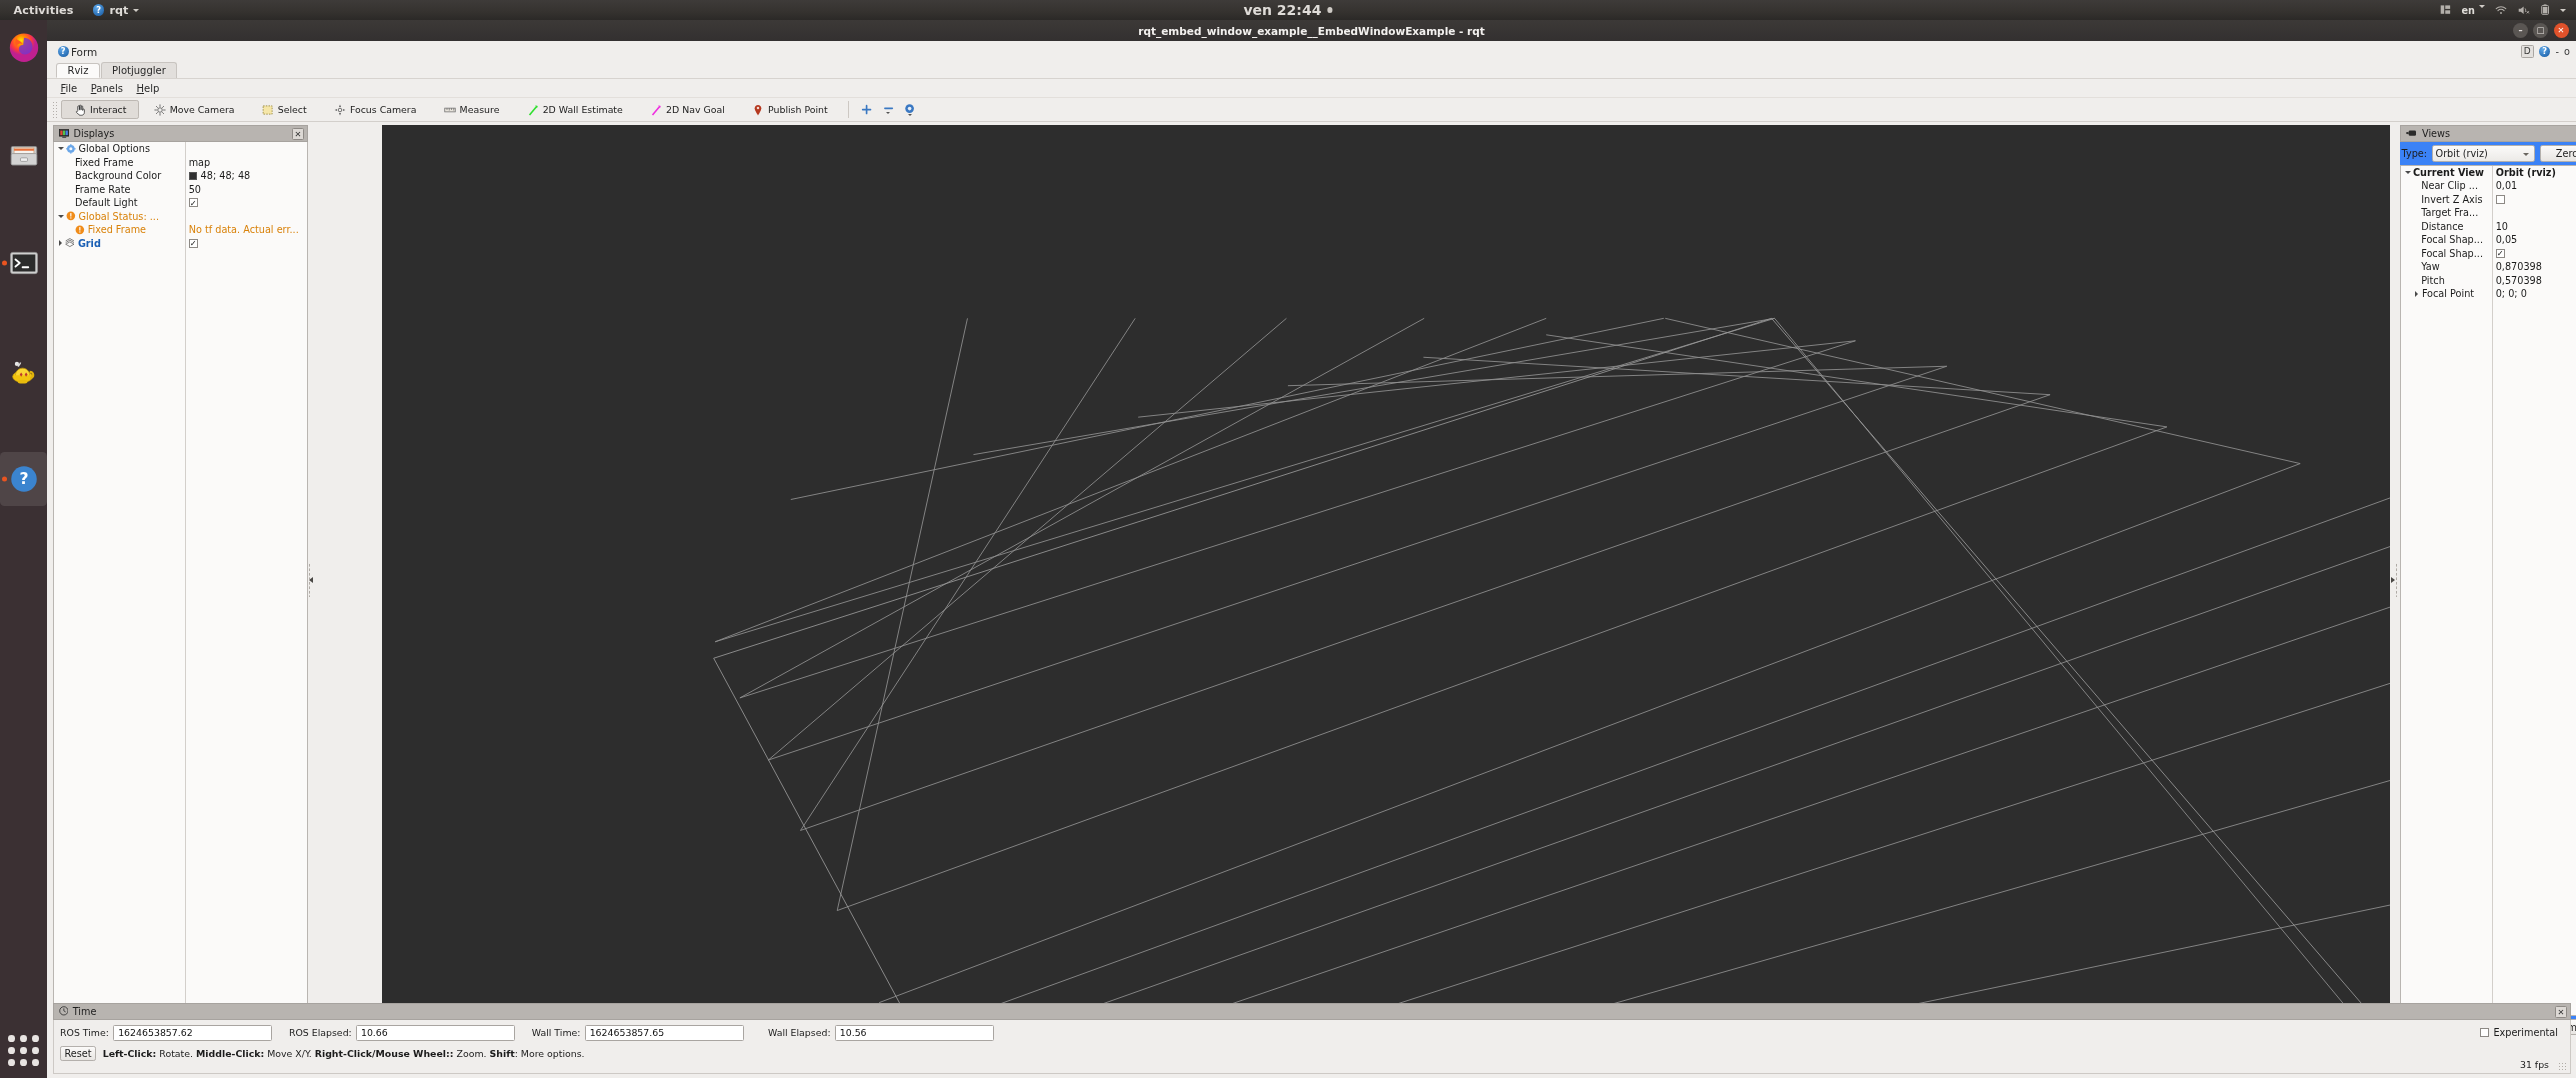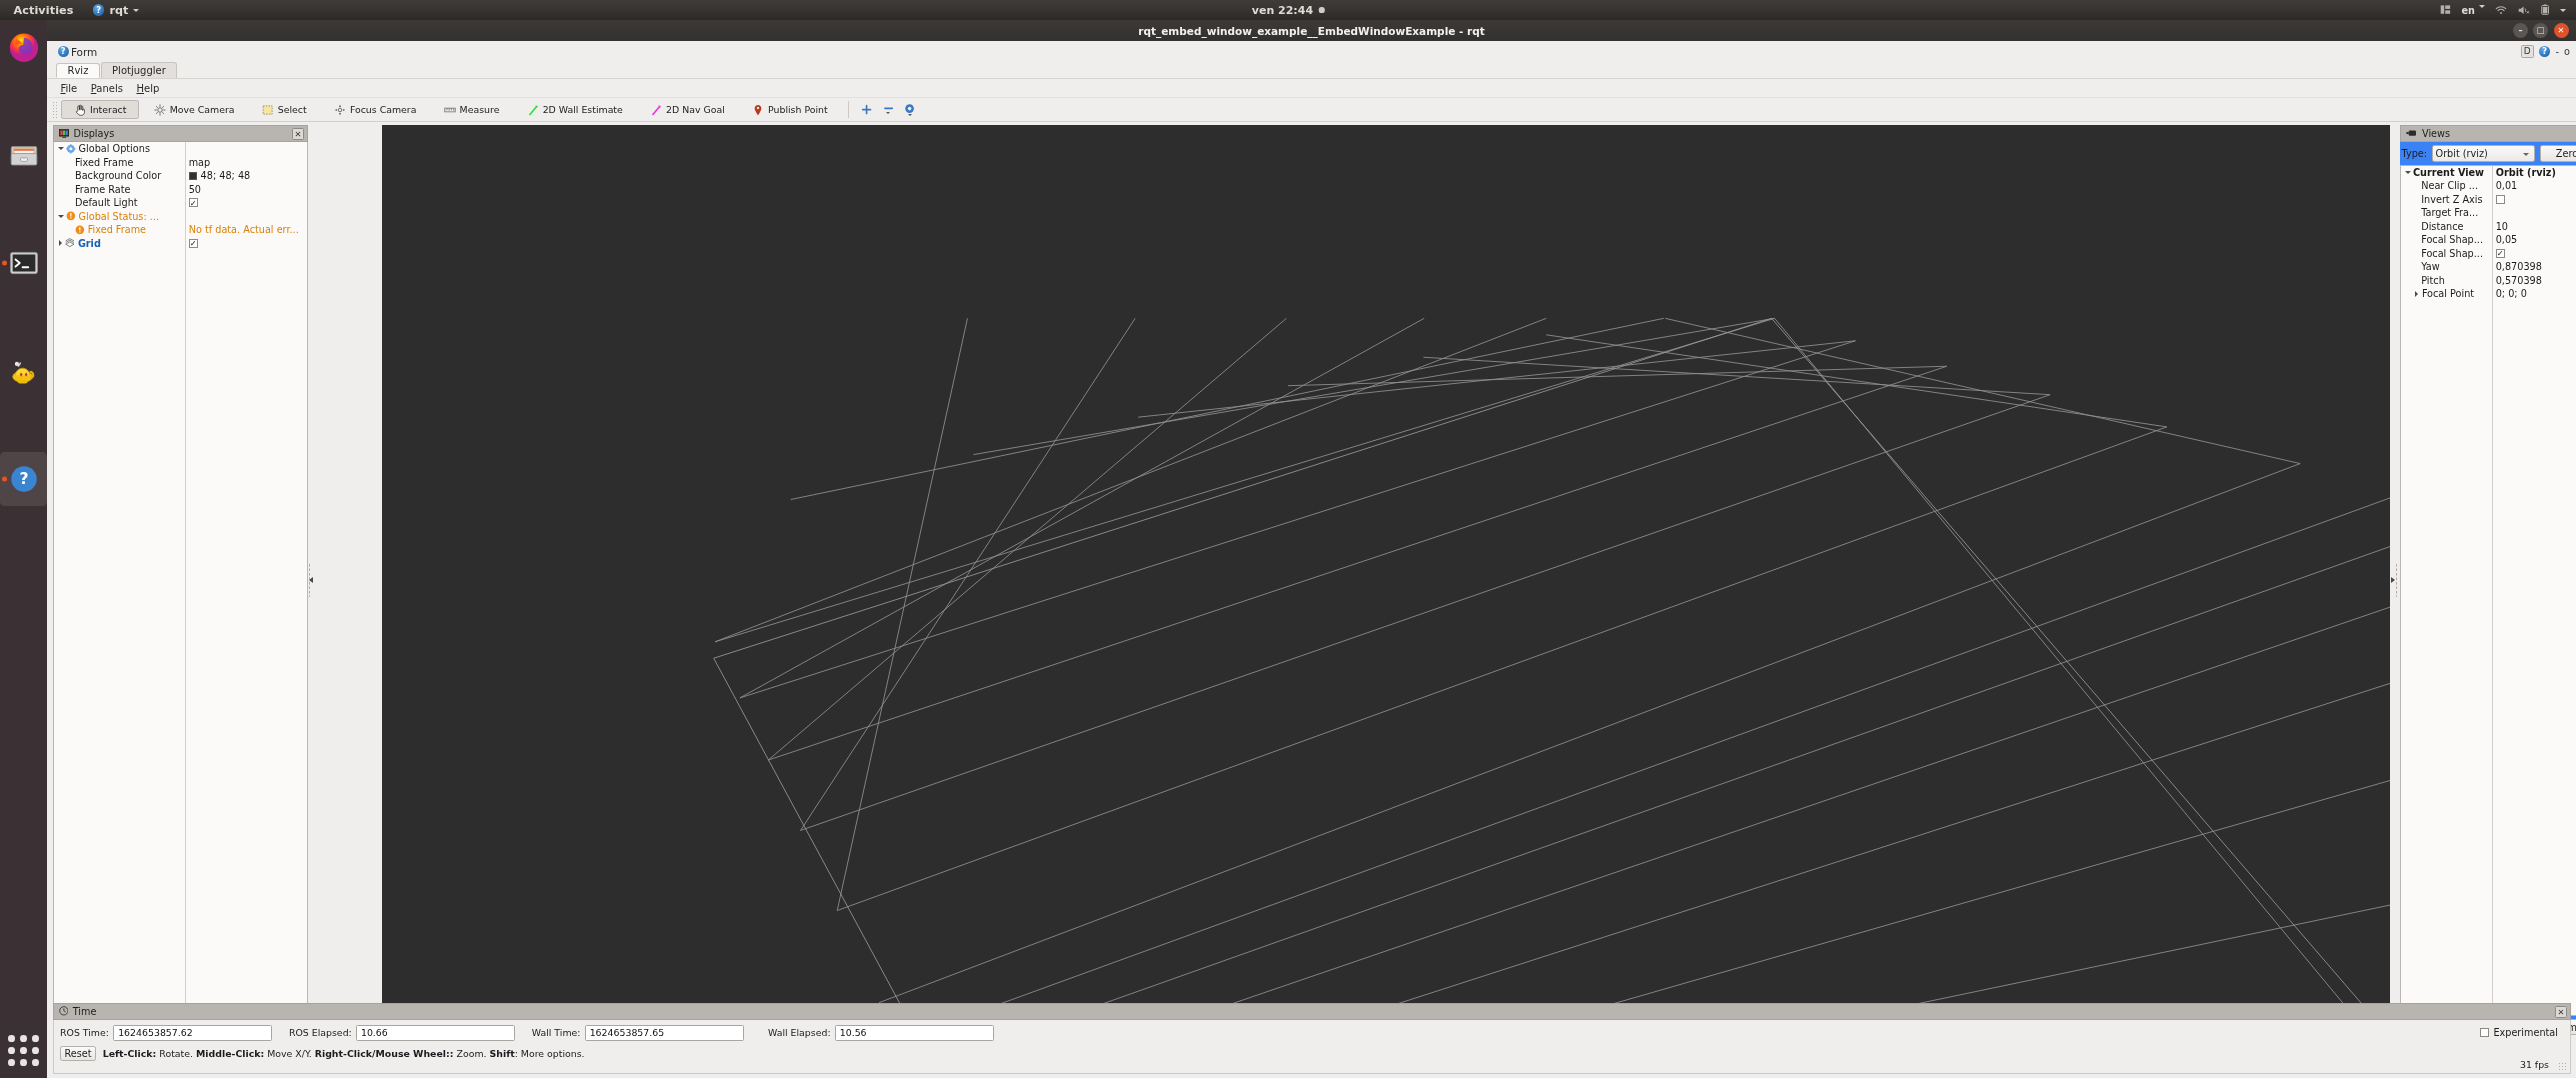--- a/index.html
+++ b/index.html
@@ -25,21 +25,21 @@
     color: #fff; font-size: 8.2px; font-weight: bold;
     display: flex; align-items: center; justify-content: center;
     line-height: 1;
   }
   .caret-down {
     width: 0; height: 0; border-left: 3.7px solid transparent;
     border-right: 3.7px solid transparent; border-top: 3.7px solid #cfcbc6;
   }
   #gnome-topbar .tb-clock {
     position: absolute; left: 50%; transform: translateX(-50%);
-    display: flex; align-items: center; gap: 6px; font-size: 11px;
+    display: flex; align-items: center; gap: 6px; font-size: 14px;
   }
   .dot-ind { width: 5.2px; height: 5.2px; border-radius: 50%; background: #cfcbc6; }
   #gnome-topbar .tb-right {
     position: absolute; right: 10.5px; display: flex; align-items: center; gap: 10.5px;
   }
   .tray-ico { opacity: .82; display: flex; align-items: center; }
 
   
   #dock {
     position: absolute; left: 0; top: 20px; width: 47px; height: 1058px;

